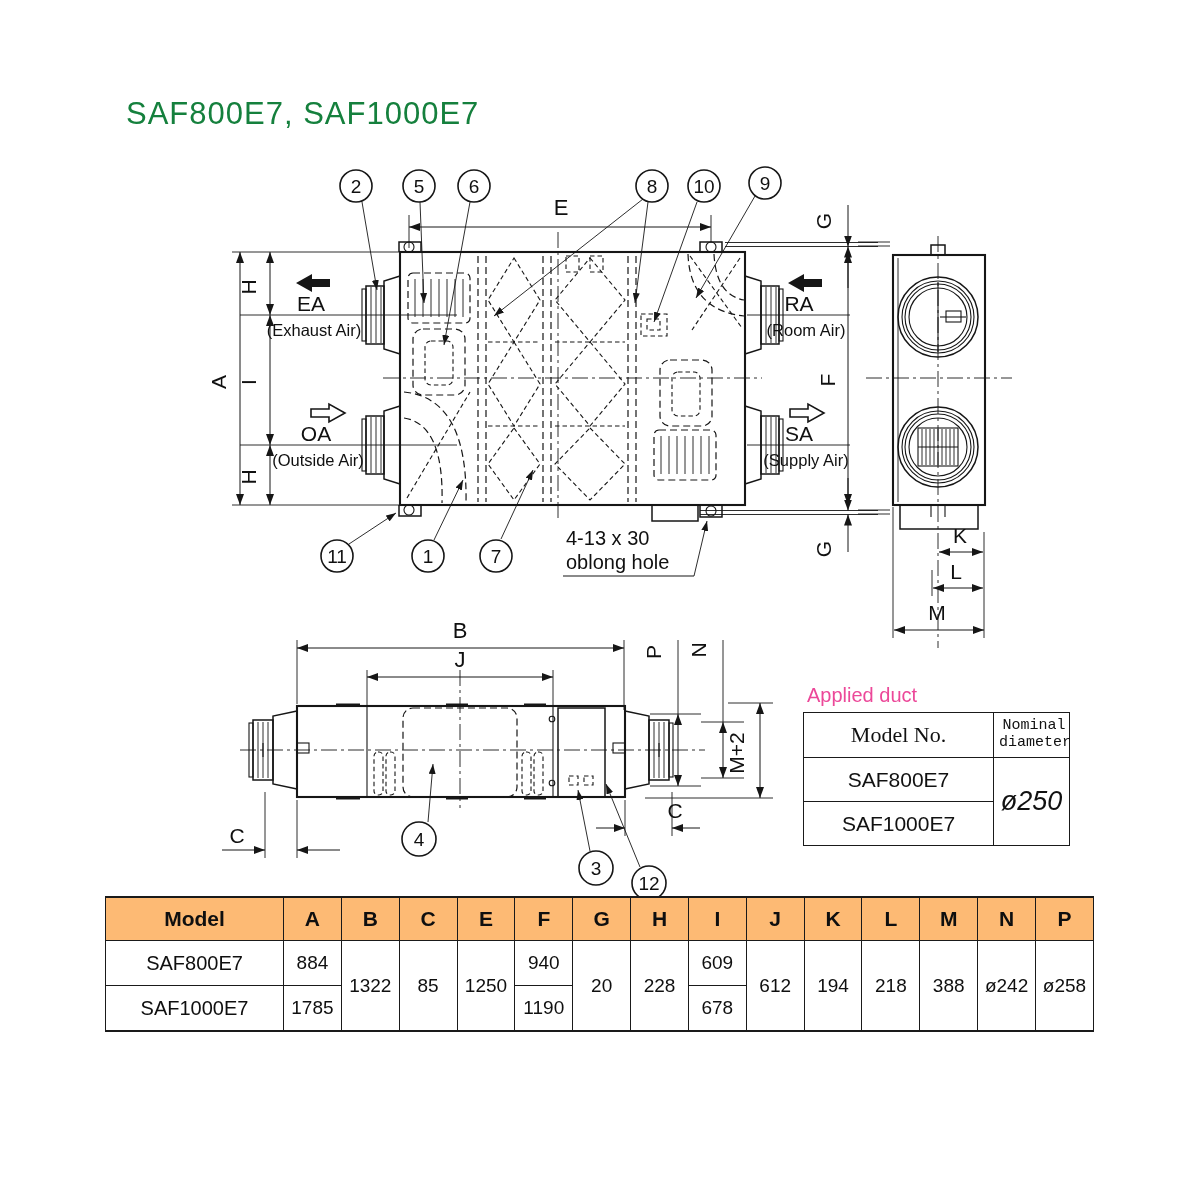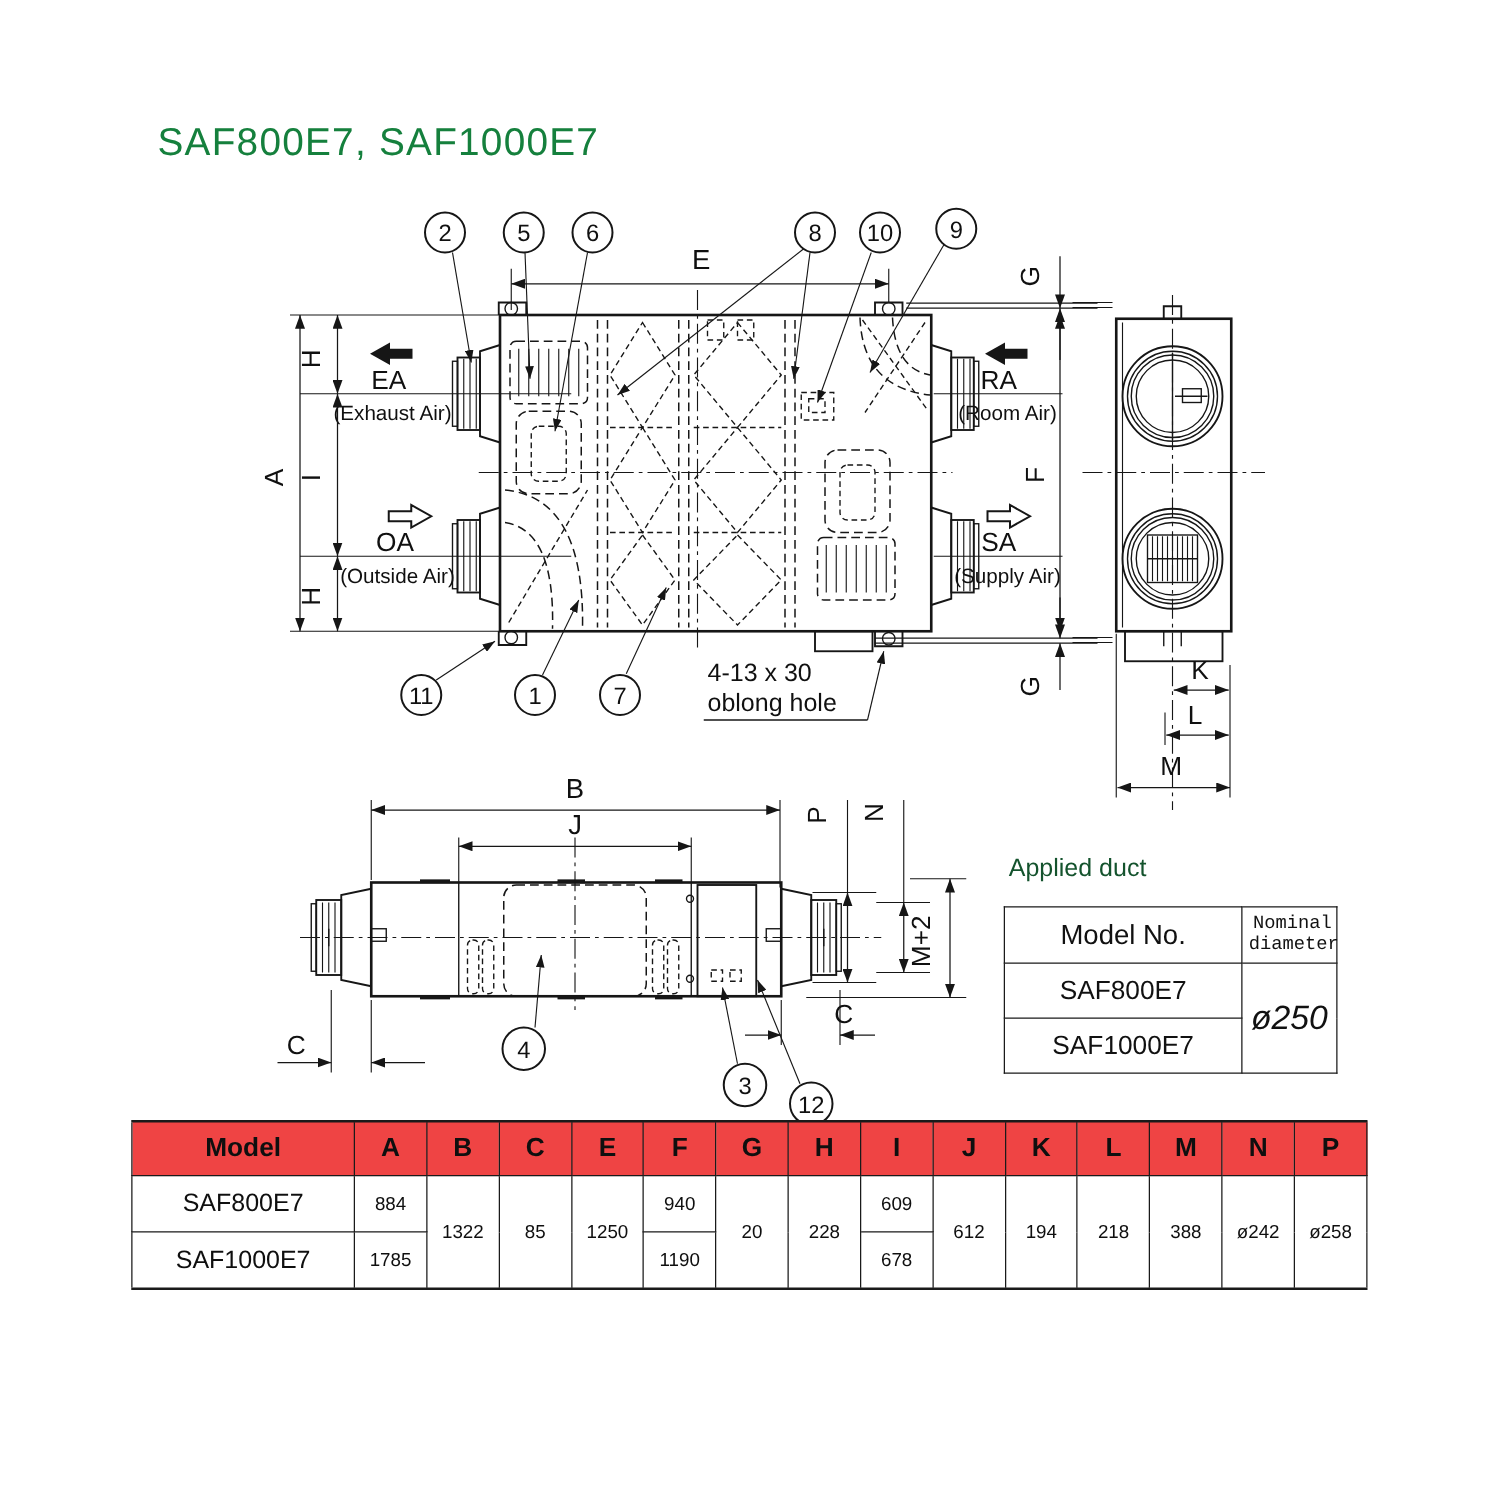--- a/index.html
+++ b/index.html
@@ -15,38 +15,38 @@
   .w2{stroke-width:2.1}.w15{stroke-width:1.5}.w1{stroke-width:1.1}.thin{stroke-width:0.9}
   .dsh{stroke-dasharray:7 4;stroke-width:1.2}
   .dshf{stroke-dasharray:4.5 3;stroke-width:1.1}
   .cl{stroke-dasharray:16 4 3 4;stroke-width:0.9}
   .dim{stroke-width:1}
   .callout{fill:#fff;stroke:#161616;stroke-width:1.6}
   .filled{fill:#161616;stroke:none}
   .holl{fill:#fff;stroke:#161616;stroke-width:1.6}
   
   .applied{position:absolute;left:803px;top:684px;width:266px;}
-  .applied-title{font-size:20px;margin:0 0 18px 4px;color:#14532d;}
+  .applied-title{font-size:20px;margin:0 0 5px 4px;color:#ec4899;}
   .applied table{border-collapse:collapse;table-layout:fixed;width:266px;}
   .applied td,.applied th{border:1.5px solid #1a1a1a;text-align:center;vertical-align:middle;
        font-weight:normal;color:#111;background:#fff;padding:0;}
-  .applied .hm{height:44px;font-size:22px;}
+  .applied .hm{height:44px;font-size:22px;font-family:Liberation Serif, serif;}
   .applied .hd{font-size:15px;text-align:center;padding-left:5px;line-height:1.12;font-family:Liberation Mono, monospace;}
   .applied .rw{height:43px;font-size:21px;}
   .applied .dia{font-size:27px;font-style:italic;}
   
   .dimwrap{position:absolute;left:105px;top:896px;width:989px;}
   .dimhead{display:flex;justify-content:space-between;align-items:flex-end;margin-bottom:4px;}
   .dimhead h2{margin:0;font-size:27px;font-weight:bold;color:#0d0d0d;}
   .dimhead .unit{font-size:16px;color:#111;padding-bottom:1px;}
   table.dims{border-collapse:collapse;table-layout:fixed;width:989px;}
   table.dims th,table.dims td{border:1.4px solid #1a1a1a;text-align:center;vertical-align:middle;
         padding:0;color:#0f0f0f;}
-  table.dims th{background:#ef4444;height:42px;font-size:21px;font-weight:bold;}
-  table.dims td{height:44px;font-size:15px;background:#fff;}
+  table.dims th{background:#fdba74;height:42px;font-size:21px;font-weight:bold;}
+  table.dims td{height:44px;font-size:19px;background:#fff;}
   table.dims td.model{font-size:20px;}
   table.dims{border-top:2.2px solid #1a1a1a;border-bottom:2.2px solid #1a1a1a;}
 </style>
 </head>
 <body>
 
 <div class="page">
 
   <h1 class="title">SAF800E7, SAF1000E7</h1>
 

